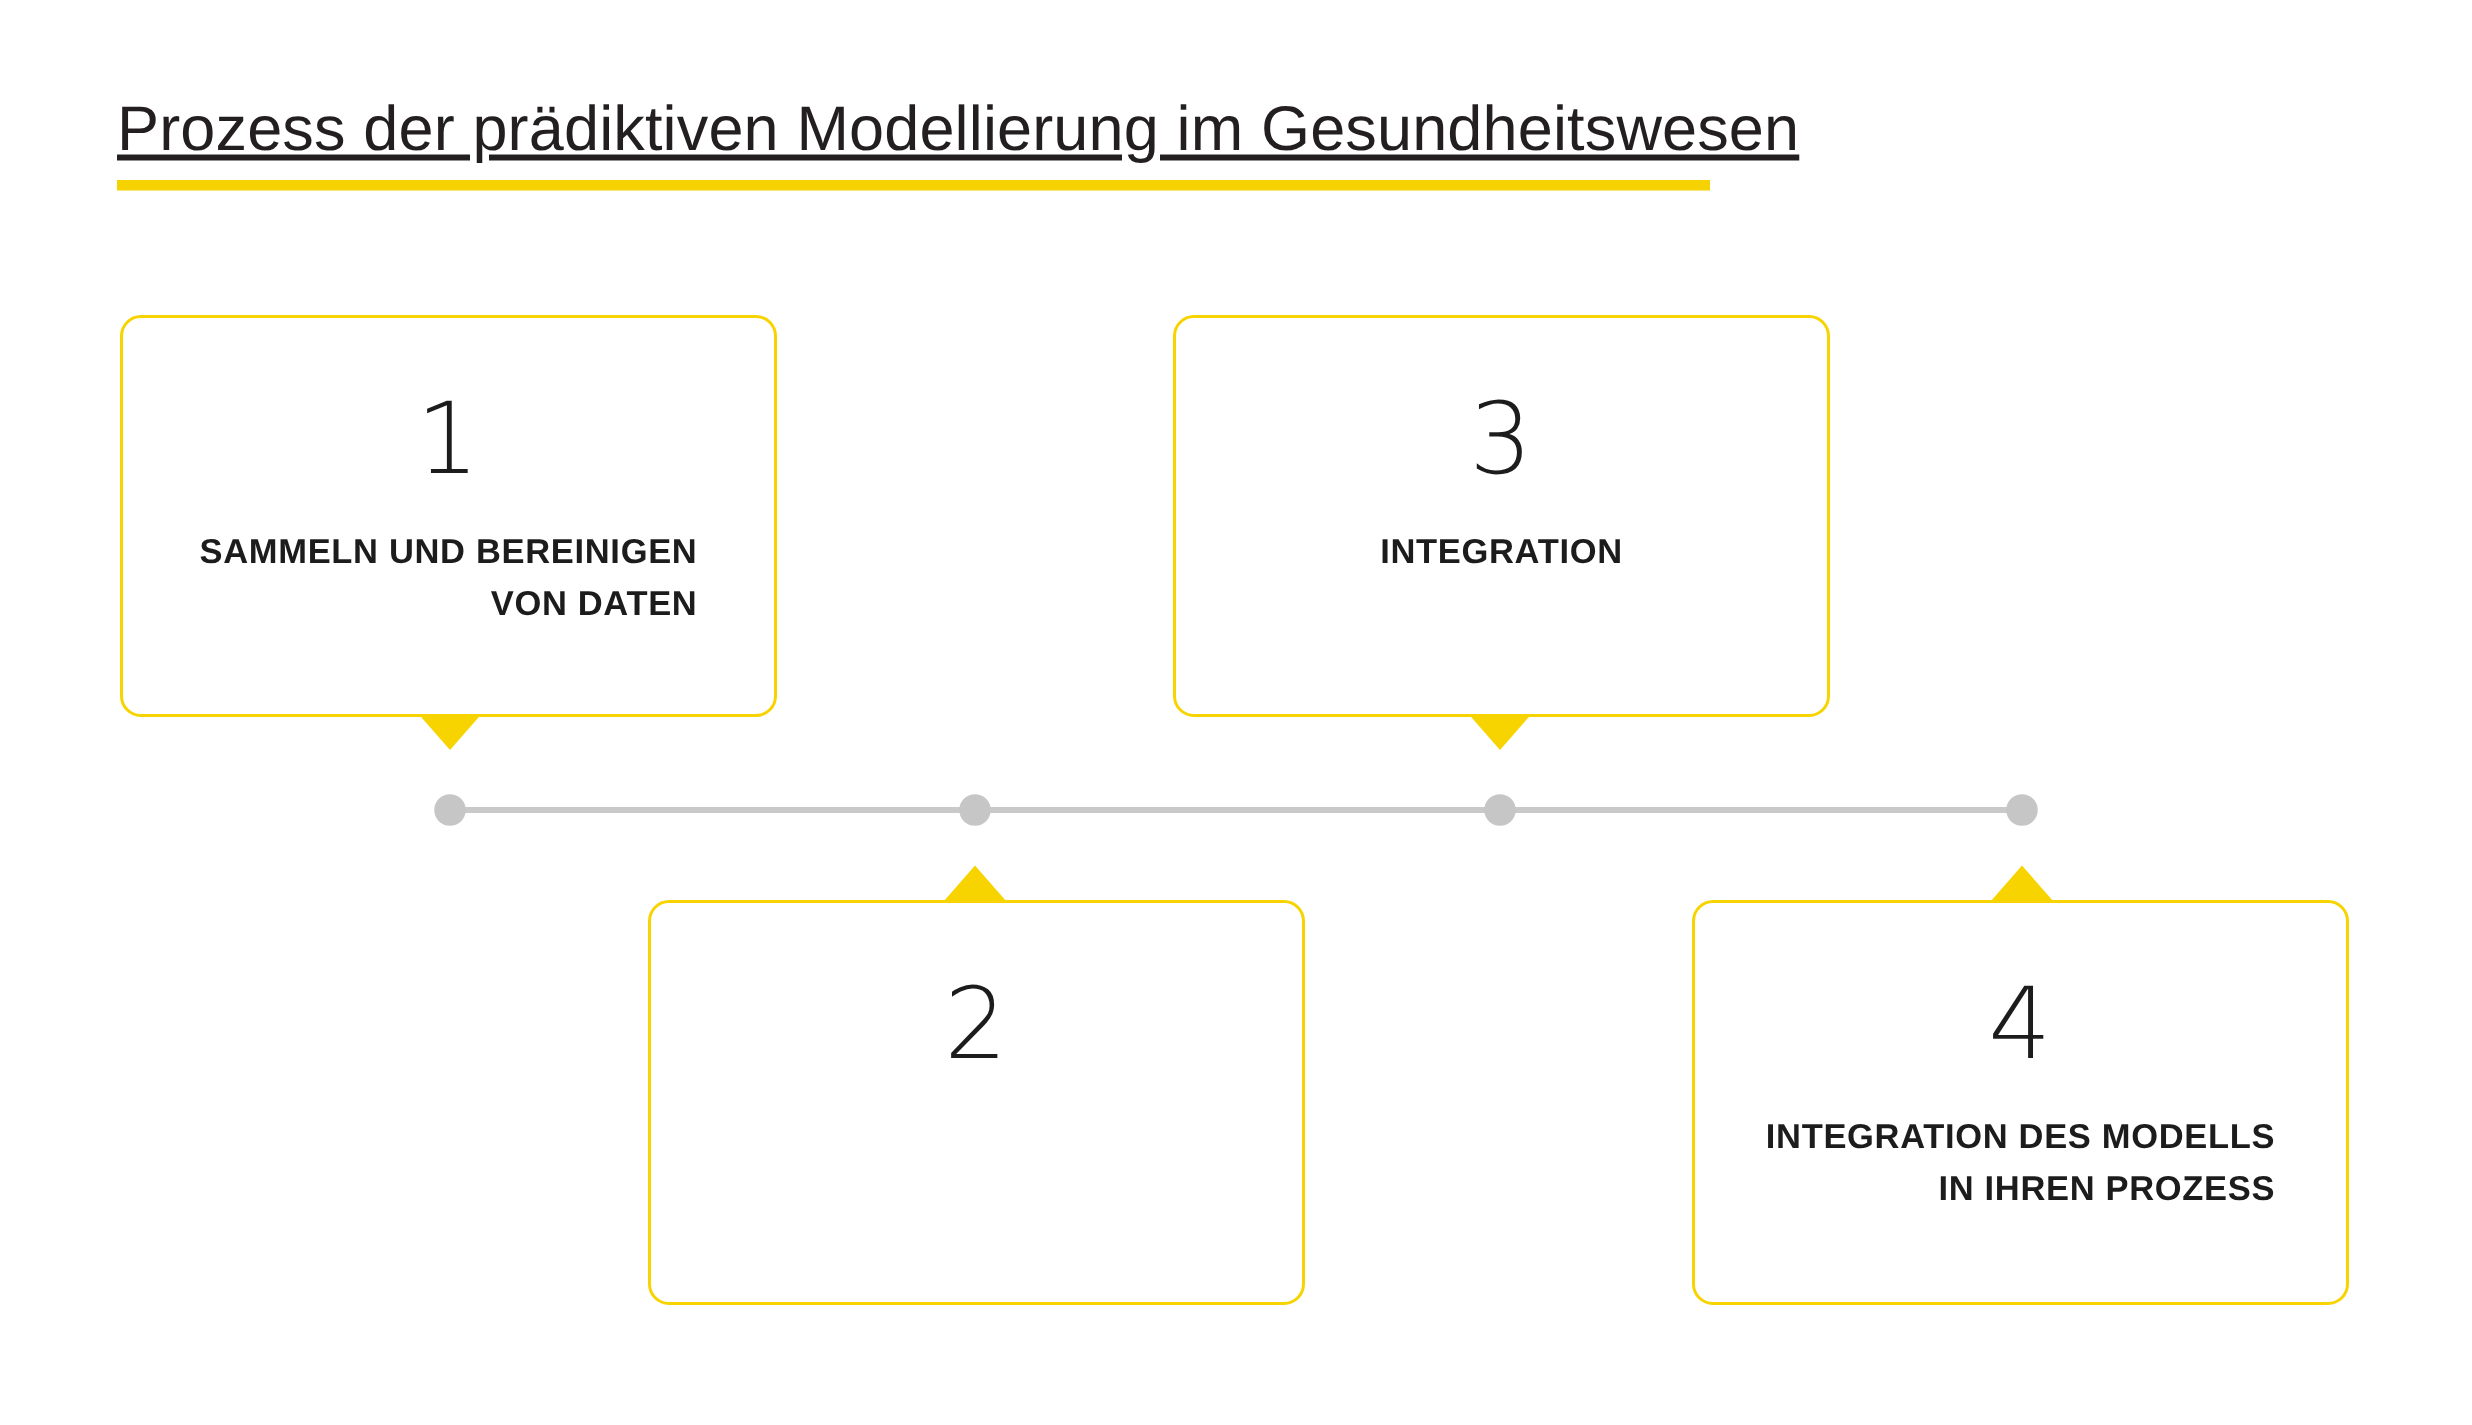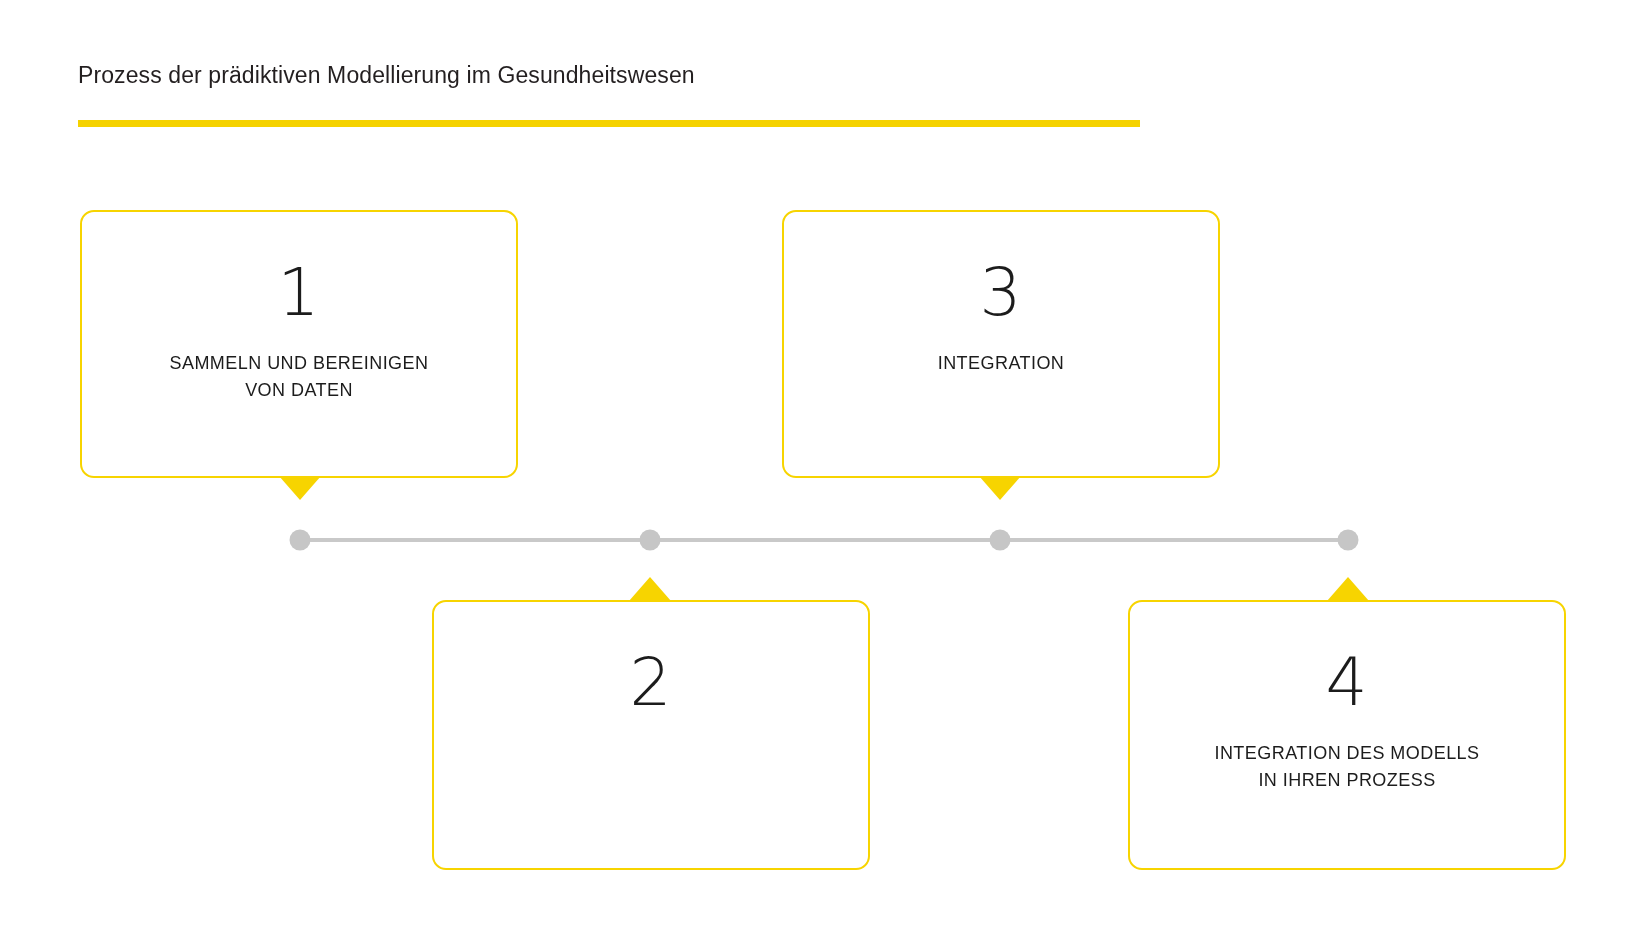--- a/index.html
+++ b/index.html
@@ -19,25 +19,26 @@
     height: 950px;
     background: #ffffff;
     overflow: hidden;
   }
 
   
   .page-title {
     position: absolute;
     left: 78px;
     top: 62px;
-    font-size: 23px;
+    font-size: 42px;
     font-weight: 400;
     color: #231f20;
     letter-spacing: 0.1px;
     white-space: nowrap;
+    text-decoration: underline;
   }
   .title-rule {
     position: absolute;
     left: 78px;
     top: 120px;
     width: 1062px;
     height: 7px;
     background: #f5d200;
   }
 
@@ -81,26 +82,26 @@
     font-size: 66px;
     line-height: 1;
     color: #1c1c1c;
     letter-spacing: 1px;
   }
   .step-box.top .step-number    { margin-top: 48px; }
   .step-box.bottom .step-number { margin-top: 48px; }
 
   .step-label {
     margin-top: 24px;
-    font-size: 18px;
-    font-weight: 400;
+    font-size: 23px;
+    font-weight: 700;
     line-height: 1.52;
     letter-spacing: 0.45px;
     color: #1c1c1c;
-    text-align: center;
+    text-align: right;
     white-space: pre-line;
     padding: 0 10px;
   }
 
   
   .tri {
     position: absolute;
     width: 0;
     height: 0;
     transform: translateX(-50%);

